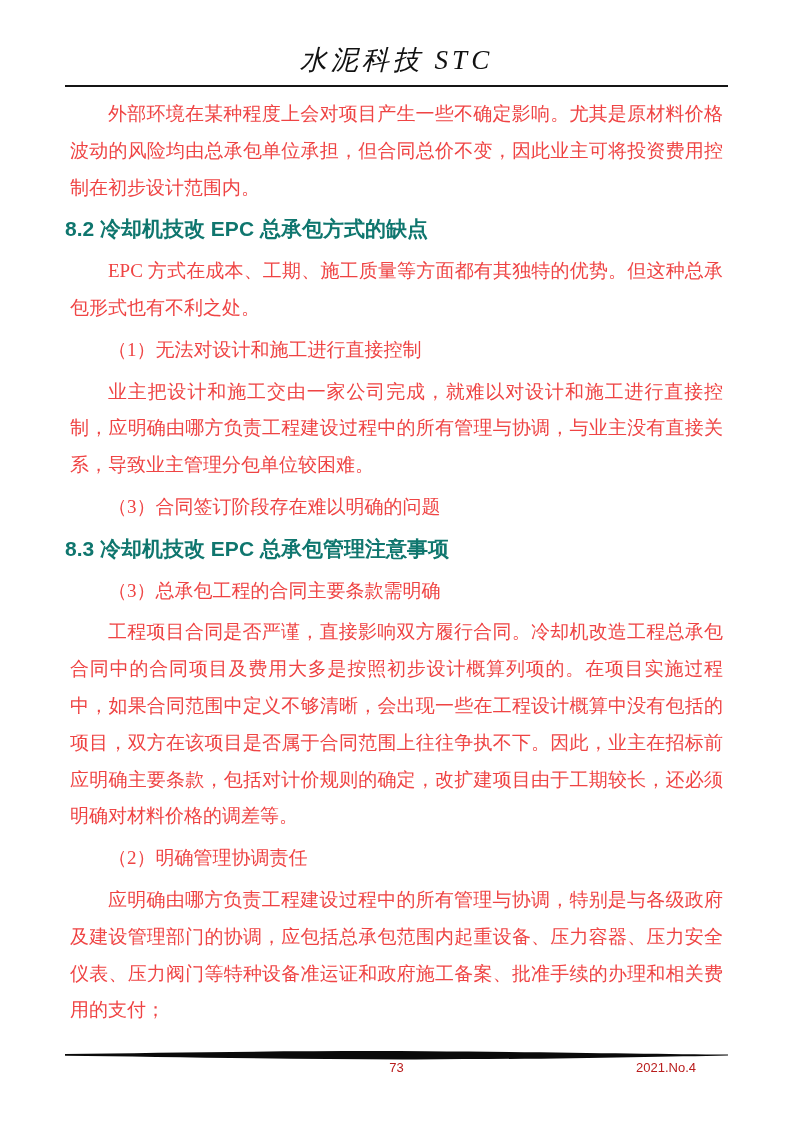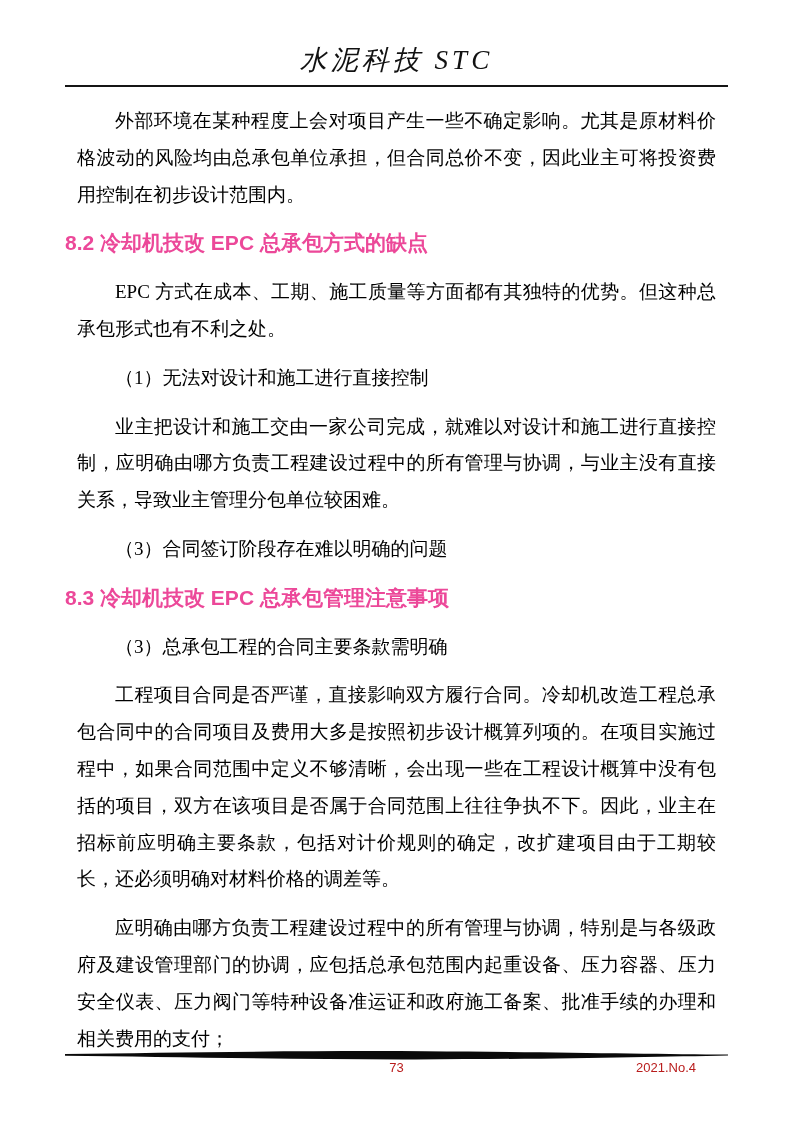--- a/index.html
+++ b/index.html
@@ -44,33 +44,33 @@
     left: 65px;
     width: 663px;
     height: 958px;
     overflow: hidden;
     font-size: 19px;
     line-height: 36.8px;
     text-align: justify;
     text-justify: inter-ideograph;
   }
   .document-body p.para {
-    margin: 12px;
+    margin: 5px;
     text-indent: 2em;
     font-family: "Liberation Serif", serif;
-    color: #000000;
+    color: #ef4444;
   }
   .document-body h2.heading {
     margin: 0;
     font-family: "Liberation Sans", sans-serif;
     font-size: 21px;
     font-weight: bold;
     line-height: 36.8px;
     text-indent: 0;
-    color: #ec4899;
+    color: #0f766e;
   }
   .footer-bar {
     position: absolute;
     top: 1050px;
     left: 65px;
     width: 663px;
     height: 10px;
   }
   .footer-bar svg { display: block; }
   .footer-row {
@@ -107,20 +107,21 @@
   <div class="document-body">
       <p class="para">外部环境在某种程度上会对项目产生一些不确定影响。尤其是原材料价格波动的风险均由总承包单位承担，但合同总价不变，因此业主可将投资费用控制在初步设计范围内。</p>
       <h2 class="heading">8.2 冷却机技改 EPC 总承包方式的缺点</h2>
       <p class="para">EPC 方式在成本、工期、施工质量等方面都有其独特的优势。但这种总承包形式也有不利之处。</p>
       <p class="para">（1）无法对设计和施工进行直接控制</p>
       <p class="para">业主把设计和施工交由一家公司完成，就难以对设计和施工进行直接控制，应明确由哪方负责工程建设过程中的所有管理与协调，与业主没有直接关系，导致业主管理分包单位较困难。</p>
       <p class="para">（3）合同签订阶段存在难以明确的问题</p>
       <h2 class="heading">8.3 冷却机技改 EPC 总承包管理注意事项</h2>
       <p class="para">（3）总承包工程的合同主要条款需明确</p>
       <p class="para">工程项目合同是否严谨，直接影响双方履行合同。冷却机改造工程总承包合同中的合同项目及费用大多是按照初步设计概算列项的。在项目实施过程中，如果合同范围中定义不够清晰，会出现一些在工程设计概算中没有包括的项目，双方在该项目是否属于合同范围上往往争执不下。因此，业主在招标前应明确主要条款，包括对计价规则的确定，改扩建项目由于工期较长，还必须明确对材料价格的调差等。</p>
+      <p class="para">（2）明确管理协调责任</p>
       <p class="para">应明确由哪方负责工程建设过程中的所有管理与协调，特别是与各级政府及建设管理部门的协调，应包括总承包范围内起重设备、压力容器、压力安全仪表、压力阀门等特种设备准运证和政府施工备案、批准手续的办理和相关费用的支付；</p>
     </div>
 
   <div class="footer-bar">
     <svg width="663" height="10" viewBox="0 0 663 10" xmlns="http://www.w3.org/2000/svg" aria-hidden="true">
       <path d="M0,4 C110,2.5 240,0.5 360,1.2 C480,2 590,4 663,4.6
                L663,5.4 C590,6.8 480,9.2 350,9.4 C230,9.6 100,6.8 0,5.8 Z" fill="#0a0a0a"></path>
     </svg>
   </div>
 

